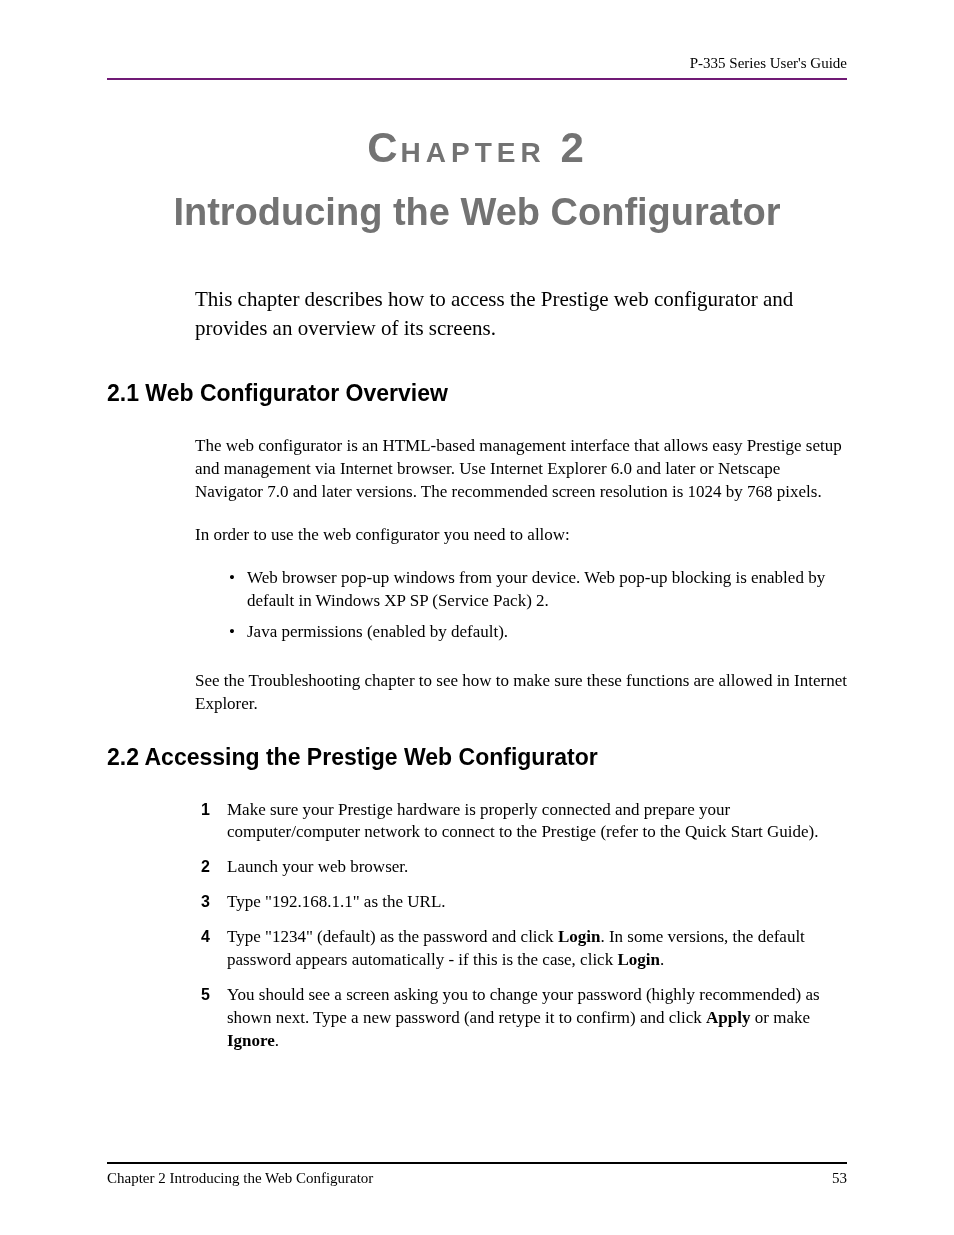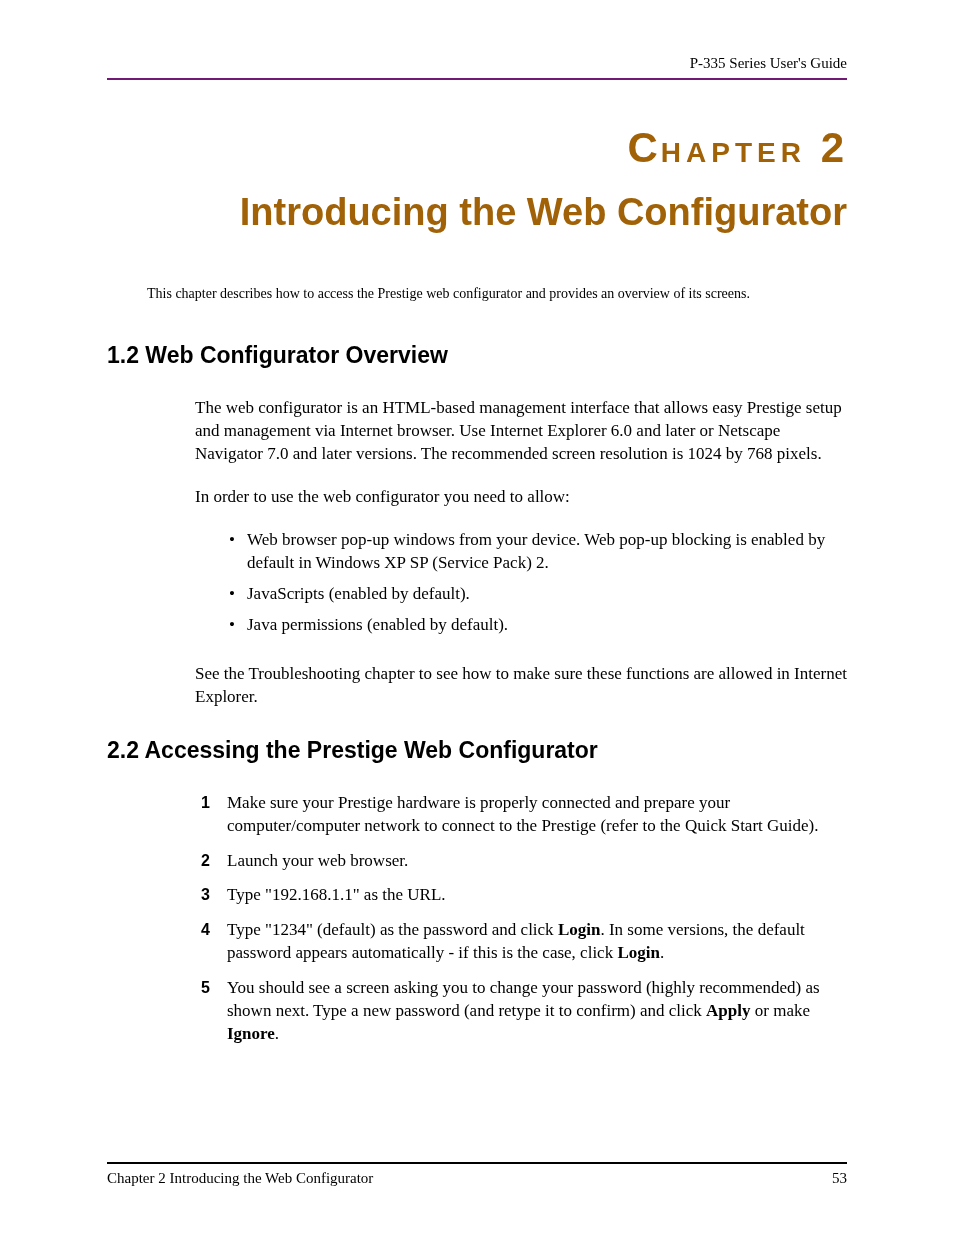--- a/index.html
+++ b/index.html
@@ -13,43 +13,43 @@
       padding: 55px 107px 55px 107px;
     }
     .header {
       text-align: right;
       font-size: 15px;
       padding-bottom: 6px;
       border-bottom: 2px solid #701a75;
       margin-bottom: 44px;
     }
     .chapter-title-block {
-      text-align: right;
-      color: #a16207;
+      text-align: center;
+      color: #737373;
       margin-bottom: 48px;
     }
     .chapter-line {
       font-family: Arial, Helvetica, sans-serif;
       font-weight: bold;
       font-size: 42px;
       letter-spacing: 3px;
       margin-bottom: 8px;
     }
     .chapter-line .smallcaps { font-size: 28px; letter-spacing: 5px; }
     .chapter-subtitle {
       font-family: Arial, Helvetica, sans-serif;
       font-weight: bold;
       font-size: 38px;
       line-height: 1.3;
       margin-top: 16px;
     }
     .intro {
-      font-size: 14px;
+      font-size: 21px;
       line-height: 1.35;
-      margin-left: 40px;
+      margin-left: 88px;
       margin-bottom: 38px;
     }
     .section-head {
       font-family: Arial, Helvetica, sans-serif;
       font-weight: bold;
       font-size: 23px;
       margin-bottom: 28px;
       margin-top: 10px;
     }
     .body-block {
@@ -118,28 +118,27 @@
 
 <div class="chapter-title-block">
   <div class="chapter-line">
     <span>C</span><span class="smallcaps">HAPTER</span><span> 2</span>
   </div>
   <div class="chapter-subtitle">Introducing the Web Configurator</div>
 </div>
 
 <p class="intro">This chapter describes how to access the Prestige web configurator and provides an overview of its screens.</p>
 
-<h2 class="section-head">1.2  Web Configurator Overview</h2>
+<h2 class="section-head">2.1  Web Configurator Overview</h2>
 
 <div class="body-block">
   <p class="para">The web configurator is an HTML-based management interface that allows easy Prestige setup and management via Internet browser. Use Internet Explorer 6.0 and later or Netscape Navigator 7.0 and later versions. The recommended screen resolution is 1024 by 768 pixels.</p>
   <p class="para">In order to use the web configurator you need to allow:</p>
   <ul class="bullets">
     <li>Web browser pop-up windows from your device. Web pop-up blocking is enabled by default in Windows XP SP (Service Pack) 2.</li>
-    <li>JavaScripts (enabled by default).</li>
     <li>Java permissions (enabled by default).</li>
   </ul>
   <p class="para">See the Troubleshooting chapter to see how to make sure these functions are allowed in Internet Explorer.</p>
 </div>
 
 <h2 class="section-head" style="margin-top:28px;">2.2  Accessing the Prestige Web Configurator</h2>
 
 <ol class="steps">
   <li>Make sure your Prestige hardware is properly connected and prepare your computer/computer network to connect to the Prestige (refer to the Quick Start Guide).</li>
   <li>Launch your web browser.</li>

